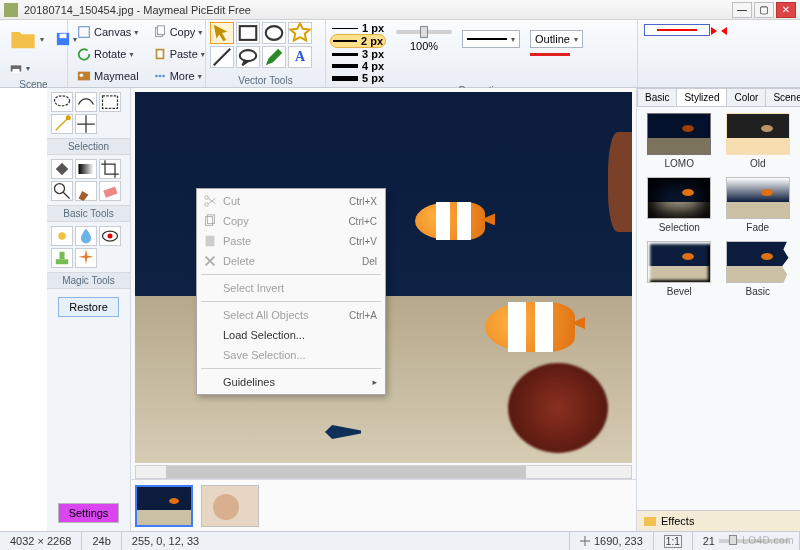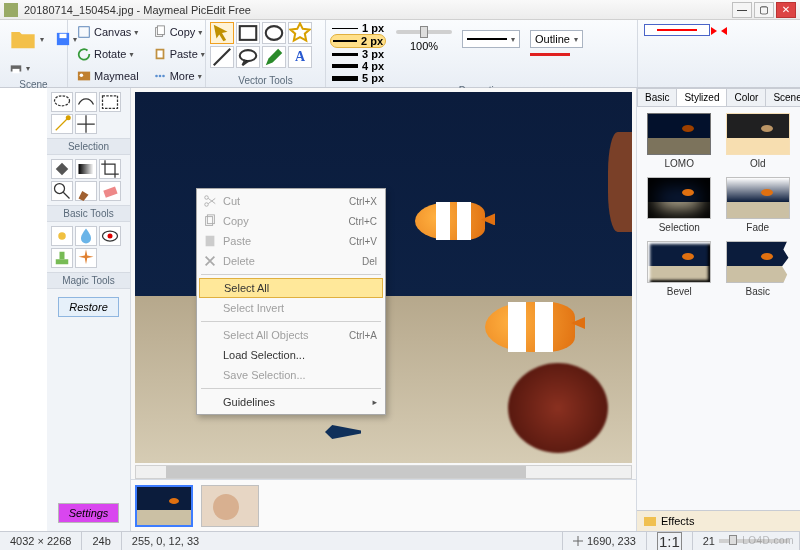--- a/index.html
+++ b/index.html
@@ -29,21 +29,21 @@
 .arrow { display: flex; flex-direction: column; justify-content: space-between; padding: 2px; width: 128px; height: 50px; }
 .arrow .swatch { border: 1px solid #4a64c8; padding: 4px 12px; display: flex; align-items: center; justify-content: center; background: #fff; }
 .arr-line { width: 40px; height: 2px; background: #f00; position: relative; }
 .arr-line.a1::after { content: ""; position: absolute; right: -1px; top: -3px; border-left: 6px solid #f00; border-top: 4px solid transparent; border-bottom: 4px solid transparent; }
 .arr-line.a2::before { content: ""; position: absolute; left: -1px; top: -3px; border-right: 6px solid #f00; border-top: 4px solid transparent; border-bottom: 4px solid transparent; }
 .work { display: flex; height: 443px; }
 .leftpanel { width: 84px; background: #f1f4f8; border-right: 1px solid #d5dae2; display: flex; flex-direction: column; margin-left: 47px; }
 .lp-section .tools { display: flex; flex-wrap: wrap; gap: 2px; padding: 4px; }
 .lp-section .tbtn { width: 22px; height: 20px; border: 1px solid #c8ccd4; background: #fff; display: flex; align-items: center; justify-content: center; cursor: pointer; }
 .lp-section .hdr { font-size: 10px; text-align: center; color: #5a6a7a; background: #e4e9f0; padding: 2px 0; border-top: 1px solid #d5dae2; border-bottom: 1px solid #d5dae2; }
-.lp-btn { margin: 8px auto; padding: 3px 10px; border: 1px solid #8fb6e0; background: #e6f0fa; cursor: pointer; font-style: italic; }
+.lp-btn { margin: 8px auto; padding: 3px 10px; border: 1px solid #8fb6e0; background: #e6f0fa; cursor: pointer; }
 .canvas-area { flex: 1; background: #fff; display: flex; flex-direction: column; }
 .canvas-view { flex: 1; position: relative; overflow: hidden; background: #f8f8f8; }
 .image-scene { position: absolute; left: 4px; top: 4px; right: 4px; bottom: 16px; background: linear-gradient(180deg,#0b1c3c 0%, #0d2144 55%, #b6a88c 55%, #d6ccb4 100%); }
 .fish { position: absolute; border-radius: 50% 30% 30% 50%; background: radial-gradient(circle at 30% 40%, #ffb040, #e07010); }
 .fish::after { content: ""; position: absolute; right: -10px; top: 30%; width: 14px; height: 12px; background: #e07010; clip-path: polygon(0 50%, 100% 0, 100% 100%); }
 .stripe { position: absolute; background: #fff; width: 20%; height: 100%; }
 .anemone { position: absolute; bottom: 10px; right: 24px; width: 100px; height: 90px; background: radial-gradient(circle, #8a3020, #5b1a10 70%); border-radius: 50%; filter: blur(1px); }
 .little-fish { position: absolute; bottom: 24px; left: 190px; width: 36px; height: 14px; background: #10305a; clip-path: polygon(0 50%, 20% 0, 100% 40%, 100% 60%, 20% 100%); }
 .coral { position: absolute; right: 0; top: 40px; width: 24px; height: 100px; background: #7a4028; border-radius: 40% 0 0 40%; }
 .hscroll { position: absolute; left: 4px; right: 4px; bottom: 0; height: 14px; background: #f0f0f0; border: 1px solid #d0d0d0; }
@@ -481,21 +481,21 @@
   <div class="cell">4032 × 2268</div>
   <div class="cell">24b</div>
   <div class="cell" style="flex:1">255, 0, 12, 33</div>
   <div class="cell">
       <svg width="10" height="10">
         <path stroke="#666" d="M5 0v10M0 5h10"></path>
       </svg>
       <span>1690, 233</span>
     </div>
   <div class="cell">
-      <span style="font-size:15px;border:1px solid #888;padding:0 1px">1:1</span>
+      <span style="font-size:10px;border:1px solid #888;padding:0 1px">1:1</span>
     </div>
   <div class="cell">
       <span>21</span>
       <div class="z-slider">
         <div class="zt"></div>
       </div>
     </div>
 </div>
 
 <div class="ctx-menu">
@@ -524,23 +524,20 @@
       <span class="sc">Ctrl+V</span>
     </div>
   <div class="mi dis">
       <svg class="mic" viewBox="0 0 16 16">
         <path stroke="#aaa" stroke-width="2" d="M3 3l10 10M13 3L3 13"></path>
       </svg>
       <span>Delete</span>
       <span class="sc">Del</span>
     </div>
   <div class="sep"></div>
-  <div class="mi sel">
-      <span>Select All</span>
-    </div>
   <div class="mi dis">
       <span>Select Invert</span>
     </div>
   <div class="sep"></div>
   <div class="mi dis">
       <span>Select All Objects</span>
       <span class="sc">Ctrl+A</span>
     </div>
   <div class="mi">
       <span>Load Selection...</span>

